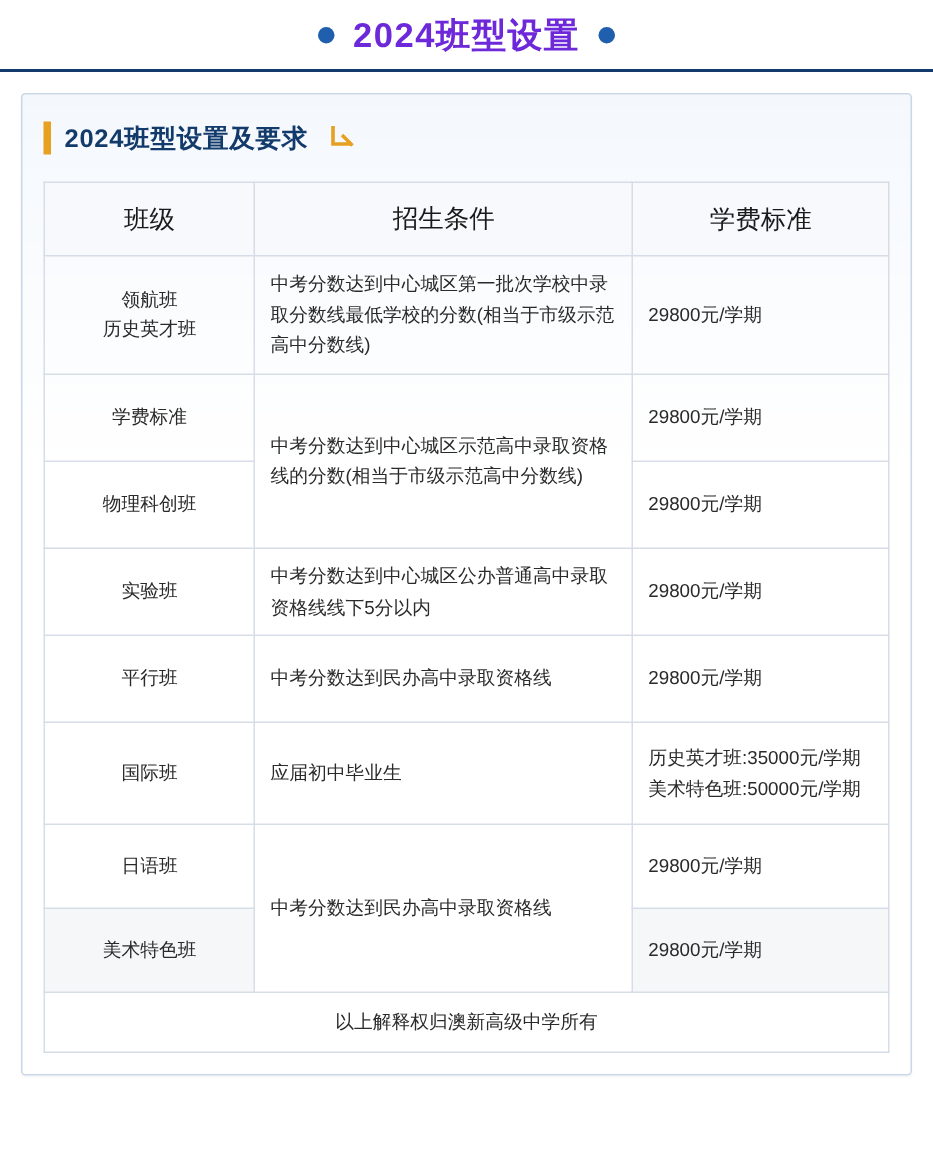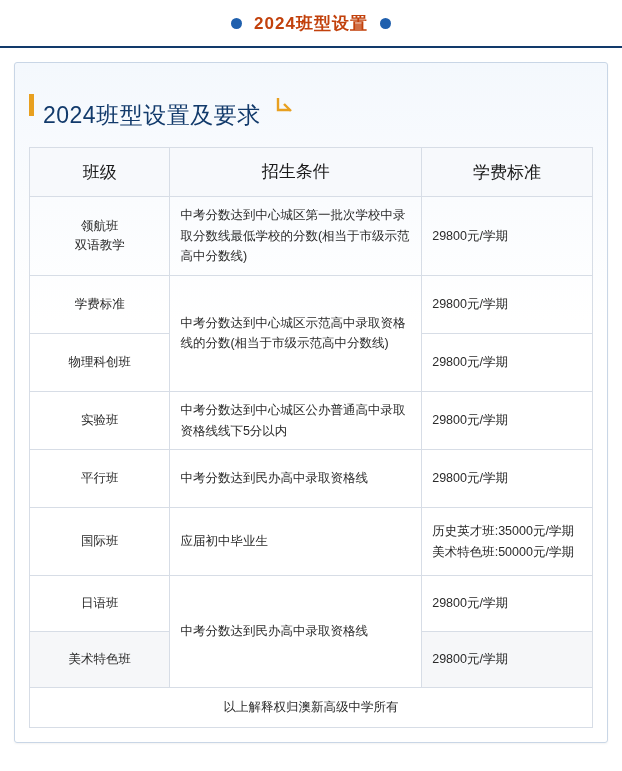--- a/index.html
+++ b/index.html
@@ -26,23 +26,23 @@
     background: #ffffff;
   }
   .dot {
     width: 11px;
     height: 11px;
     border-radius: 50%;
     background: #1f5fad;
     display: inline-block;
   }
   .top-title {
-    font-size: 17px;
+    font-size: 23px;
     font-weight: bold;
-    color: #c2410c;
+    color: #6d28d9;
     letter-spacing: 1px;
   }
 
   
   .card-wrap {
     padding: 14px 14px 10px 14px;
     box-sizing: border-box;
   }
   .card {
     border: 1px solid #c9d6e6;
@@ -60,25 +60,24 @@
     margin-bottom: 16px;
   }
   .title-bar {
     width: 5px;
     height: 22px;
     background: #e8a020;
     display: inline-block;
     flex: 0 0 auto;
   }
   .card-title {
-    font-size: 23px;
-    font-weight: normal;
+    font-size: 17px;
+    font-weight: bold;
     color: #123a6b;
     letter-spacing: 0.5px;
-    margin-top: 21px;
   }
   .arrow-icon {
     display: inline-block;
     margin-left: 4px;
     line-height: 1;
   }
 
   
   table.class-table {
     width: 100%;
@@ -156,21 +155,21 @@
           <th class="col-name">班级</th>
           <th class="col-cond">招生条件</th>
           <th class="col-fee">学费标准</th>
         </tr>
       </thead>
       <tbody>
 
         <tr style="height:62px;">
           <td class="name-cell">
             <div>领航班</div>
-            <div>双语教学</div>
+            <div>历史英才班</div>
           </td>
           <td class="cond-cell">中考分数达到中心城区第一批次学校中录取分数线最低学校的分数(相当于市级示范高中分数线)</td>
           <td class="fee-cell">29800元/学期</td>
         </tr>
 
         <tr style="height:58px;">
           <td class="name-cell">学费标准</td>
           <td class="cond-cell" rowspan="2">中考分数达到中心城区示范高中录取资格线的分数(相当于市级示范高中分数线)</td>
           <td class="fee-cell">29800元/学期</td>
         </tr>

